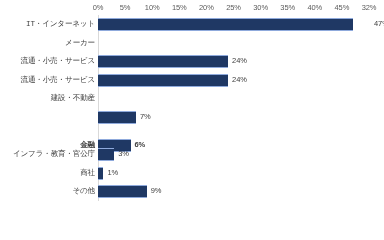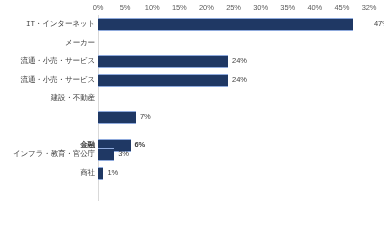--- a/index.html
+++ b/index.html
@@ -181,15 +181,22 @@
           <span class="bar-value" style="left: 20.26px; height: 18.6px; line-height: 18.6px;">3%</span>
         </div>
       </div>
       <div class="bar-row" style="top: 148.8px; height: 18.6px;">
         <div class="cat-label" style="height: 18.6px; line-height: 18.6px;">商社</div>
         <div class="bar-track" style="height: 18.6px;">
           <div class="bar" style="width: 5.42px; background: rgb(31, 56, 100); border-top-color: rgb(143, 170, 220); border-bottom-color: rgb(143, 170, 220); height: 13px; top: 2.8px;"></div>
           <span class="bar-value" style="left: 9.42px; height: 18.6px; line-height: 18.6px;">1%</span>
         </div>
       </div>
+      <div class="bar-row" style="top: 167.4px; height: 18.6px;">
+        <div class="cat-label" style="height: 18.6px; line-height: 18.6px;">その他</div>
+        <div class="bar-track" style="height: 18.6px;">
+          <div class="bar" style="width: 48.78px; background: rgb(31, 56, 100); border-top-color: rgb(143, 170, 220); border-bottom-color: rgb(143, 170, 220); height: 13px; top: 2.8px;"></div>
+          <span class="bar-value" style="left: 52.78px; height: 18.6px; line-height: 18.6px;">9%</span>
+        </div>
+      </div>
     </div>
 
 </div>
 
 </body></html>

